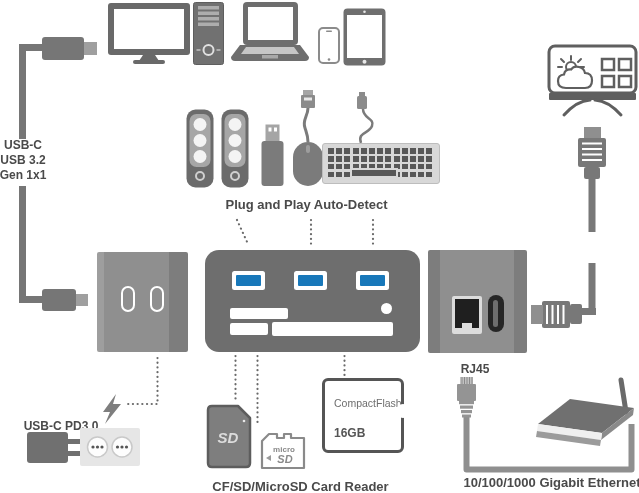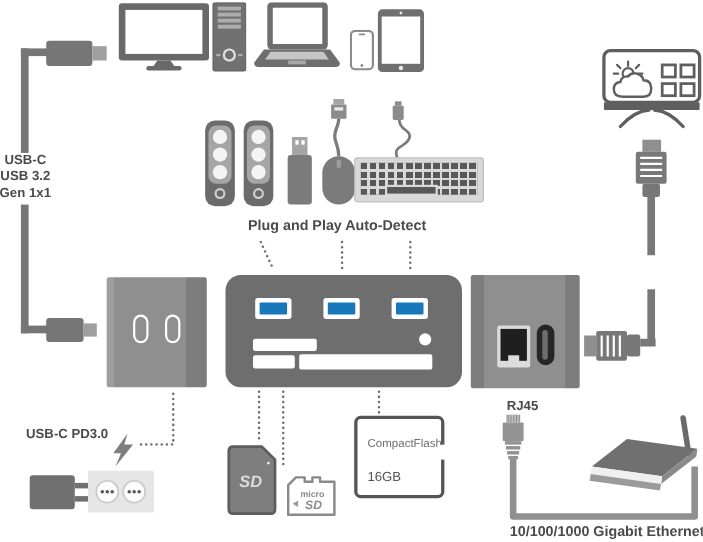--- a/index.html
+++ b/index.html
@@ -34,21 +34,21 @@
     background-image:repeating-linear-gradient(0deg,transparent 0 5.5px,#d8d8d8 5.5px 7.7px),
                      repeating-linear-gradient(90deg,transparent 0 6px,#d8d8d8 6px 8.2px);}
   .spacebar{left:352px;top:170px;width:44px;height:5.5px;background:#585858;
     box-shadow:0 0 0 2px #d8d8d8;}
   
   .cf-card{left:322px;top:378px;width:82px;height:75px;background:#fff;border:3px solid #555;
     border-radius:6px;box-sizing:border-box;}
   .cf-card:after{content:"";position:absolute;right:-9px;top:23px;width:14px;height:14px;
     border-radius:50%;background:#fff;}
   .cf-name{position:absolute;left:9px;top:16px;font-size:10.5px;color:#6e6e6e;white-space:nowrap;}
-  .cf-cap{position:absolute;left:9px;top:45px;font-size:12px;font-weight:normal;color:#555;}
+  .cf-cap{position:absolute;left:9px;top:45px;font-size:12px;font-weight:bold;color:#555;}
 </style>
 </head>
 <body>
 
 <div class="canvas">
 
   <svg class="abs" style="left:0;top:0" width="639" height="493" viewBox="0 0 639 493">
 
     <g fill="#767676">
       <rect x="19" y="44" width="28" height="7"></rect>
@@ -221,21 +221,21 @@
     </g>
     <g stroke="#5f5f5f" stroke-width="2.5" fill="none">
       <rect x="58" y="17" width="12" height="11"></rect>
       <rect x="75" y="17" width="12" height="11"></rect>
       <rect x="58" y="34" width="12" height="11"></rect>
       <rect x="75" y="34" width="12" height="11"></rect>
     </g>
   </svg>
 
 
-  <div class="lbl small" style="left:22px;top:387px;width:78px">USB-C PD3.0</div>
+  <div class="lbl small" style="left:22px;top:419px;width:78px">USB-C PD3.0</div>
   <svg class="abs" style="left:100px;top:392px" width="24" height="34" viewBox="0 0 24 34">
     <polygon points="16,2 3,20 10,20 5,32 21,12 13,12" fill="#7e7e7e"></polygon>
   </svg>
   <svg class="abs" style="left:26px;top:426px" width="116" height="42" viewBox="0 0 116 42">
     <rect x="1" y="6" width="41" height="31" rx="3" fill="#707070"></rect>
     <rect x="42" y="13" width="12" height="5" fill="#707070"></rect>
     <rect x="42" y="25" width="12" height="5" fill="#707070"></rect>
     <g>
       <rect x="54" y="2" width="60" height="38" rx="2" fill="#e6e6e6"></rect>
       <circle cx="71.5" cy="21" r="10" fill="#fdfdfd" stroke="#c9c9c9" stroke-width="1.5"></circle>
@@ -260,20 +260,21 @@
     <polygon points="10,32 15,29 15,35" fill="#9a9a9a"></polygon>
     <text x="28" y="26" font-size="8" font-weight="bold" fill="#8a8a8a" text-anchor="middle">micro</text>
     <text x="29" y="37" font-size="11" font-style="italic" font-weight="bold" fill="#8a8a8a" text-anchor="middle">SD</text>
   </svg>
 
   <div class="abs cf-card">
     <div class="cf-name">CompactFlash</div>
     <div class="cf-cap">16GB</div>
   </div>
 
+  <div class="lbl" style="left:203px;top:479px;width:195px">CF/SD/MicroSD Card Reader</div>
 
   <div class="lbl small" style="left:453px;top:362px;width:44px">RJ45</div>
   <svg class="abs" style="left:454px;top:375px" width="26" height="45" viewBox="0 0 26 45">
     <rect x="6" y="2" width="13" height="7" fill="#c2c2c2"></rect>
     <path d="M8,2 V9 M10.5,2 V9 M13,2 V9 M15.5,2 V9 M18,2 V9" stroke="#8a8a8a" stroke-width="1"></path>
     <rect x="3" y="9" width="19" height="17" rx="1" fill="#949494"></rect>
     <rect x="5" y="26" width="15" height="3.2" fill="#949494"></rect>
     <rect x="6" y="30.5" width="13" height="3.2" fill="#949494"></rect>
     <rect x="7" y="35" width="11" height="3.2" fill="#949494"></rect>
     <rect x="8" y="39.5" width="9" height="3" fill="#949494"></rect>

